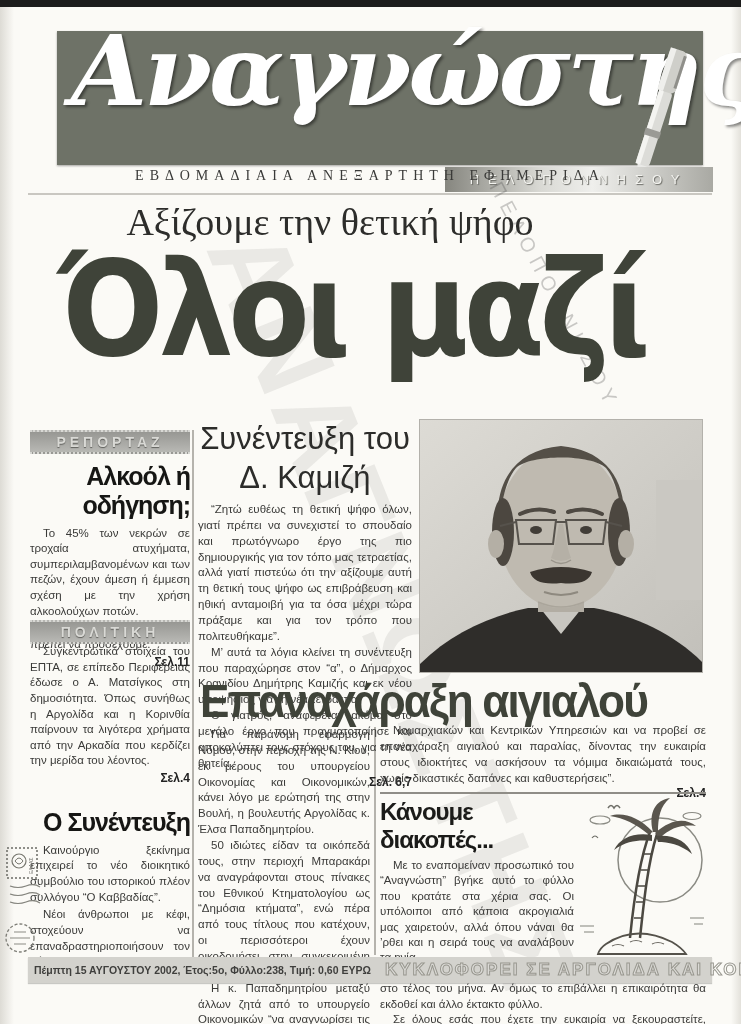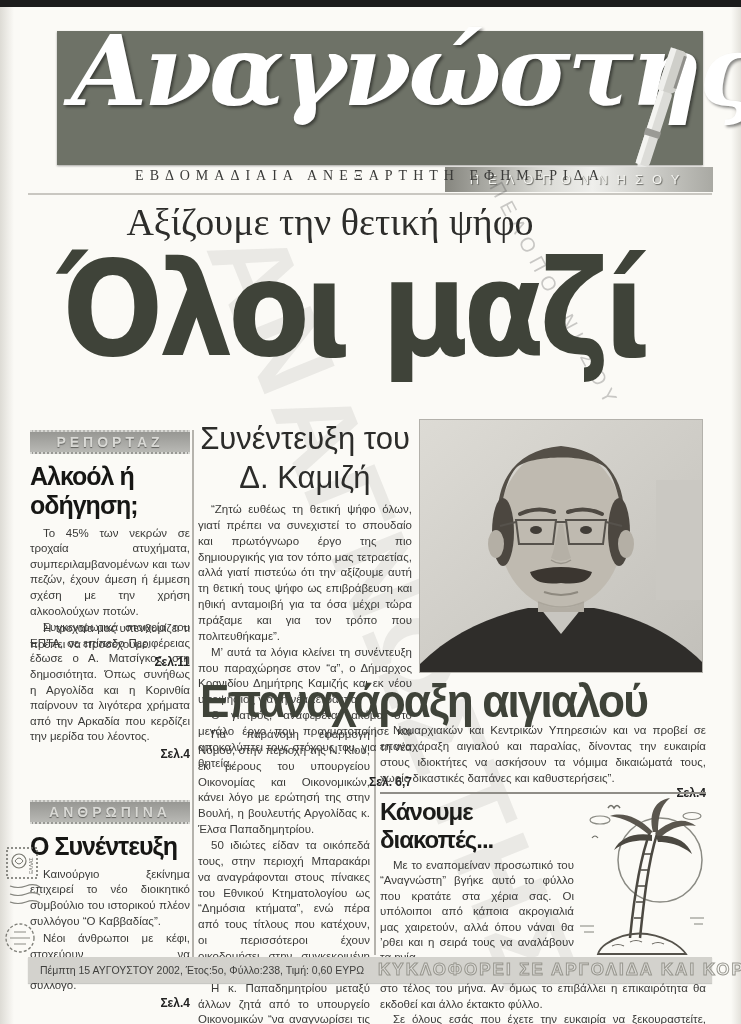--- a/index.html
+++ b/index.html
@@ -37,21 +37,21 @@
   .wm1{position:absolute;left:505px;top:178px;font-size:20px;letter-spacing:7px;color:rgba(70,70,70,.28);
        transform:rotate(62deg);transform-origin:left top;white-space:nowrap;}
   .wm2{position:absolute;left:300px;top:210px;font-size:110px;font-weight:bold;color:rgba(70,70,70,.09);
        transform:rotate(68deg);transform-origin:left top;white-space:nowrap;letter-spacing:6px;}
 
   
   .sidebar-sec{position:absolute;left:30px;width:160px;}
   .sec-band{height:20px;background:linear-gradient(180deg,#979793,#b8b8b4);display:flex;align-items:center;
             justify-content:center;border-top:2px dotted #d8d8d4;border-bottom:2px dotted #d8d8d4;}
   .sec-band span{font-size:14px;font-weight:bold;letter-spacing:4px;color:#d9d9d5;text-shadow:0 1px 1px #5f5f5b;}
-  .sec-title{margin:8px 0 6px 0;text-align:left;font-weight:bold;color:#161614;font-size:25px;line-height:1.15;
+  .sec-title{margin:8px 0 6px 0;text-align:right;font-weight:bold;color:#161614;font-size:25px;line-height:1.15;
              letter-spacing:-1px;}
   .sec-body p{margin:0 0 2px 0;font-size:11.5px;line-height:1.36;text-align:justify;text-indent:13px;color:#3a3a38;}
   .sec-page{text-align:right;font-weight:bold;font-size:12px;color:#222;margin-top:2px;}
 
   
   .vrule{position:absolute;background:#b5b3ad;width:2px;}
 
   
   .iv-title{position:absolute;left:198px;top:420px;width:214px;text-align:center;
             font-family:Liberation Sans, sans-serif;font-size:31px;line-height:1.25;color:#2c2c2a;}
@@ -73,21 +73,21 @@
 
   
   .vac{position:absolute;left:380px;top:792px;width:326px;border-top:2px solid #8f8d87;padding-top:4px;}
   .vac .palm{float:right;width:128px;height:158px;margin-left:4px;}
   .vac-title{font-weight:bold;font-size:24px;color:#1b1b19;letter-spacing:-1px;margin:0 0 4px 0;}
   .vac p{margin:0;font-size:11.5px;line-height:1.34;text-align:justify;text-indent:13px;color:#3a3a38;}
 
   
   .footer{position:absolute;left:28px;top:957px;width:684px;height:26px;background:#d3d2cd;
           display:flex;align-items:center;box-shadow:0 1px 1px rgba(0,0,0,.2);}
-  .foot-info{font-size:10.5px;color:#3f3f3d;padding-left:12px;white-space:nowrap;}
+  .foot-info{font-size:10.5px;color:#3f3f3d;padding-left:6px;white-space:nowrap;font-weight:bold;}
   .foot-circ{margin-left:14px;font-size:17px;font-weight:bold;letter-spacing:2px;color:rgba(255,255,255,.18);
              -webkit-text-stroke:1px #98978f;white-space:nowrap;}
 
   .stamp{position:absolute;left:2px;top:846px;}
 </style>
 </head>
 <body>
 
 <div id="page">
   <div class="topbar"></div>
@@ -131,30 +131,30 @@
     </div>
     <div class="sec-title">Αλκοόλ ή οδήγηση;</div>
     <div class="sec-body">
       <p>Το 45% των νεκρών σε τροχαία ατυχήματα, συμπεριλαμβανομένων και των πεζών, έχουν άμεση ή έμμεση σχέση με την χρήση αλκοολούχων ποτών.</p>
       <p>Η τροχαία μας υπενθυμίζει τι πρέπει να προσέχουμε.</p>
       <div class="sec-page">Σελ.11</div>
     </div>
   </div>
 
   <div class="sidebar-sec" style="top:620px;">
+    <div class="sec-band">
+      <span>ΠΟΛΙΤΙΚΗ</span>
+    </div>
     <div class="sec-body">
       <p>Συγκεντρωτικά στοιχεία του ΕΠΤΑ, σε επίπεδο Περιφέρειας έδωσε ο Α. Ματσίγκος στη δημοσιότητα. Όπως συνήθως η Αργολίδα και η Κορινθία παίρνουν τα λιγότερα χρήματα από την Αρκαδία που κερδίζει την μερίδα του λέοντος.</p>
       <div class="sec-page">Σελ.4</div>
     </div>
   </div>
 
   <div class="sidebar-sec" style="top:800px;">
-    <div class="sec-band">
-      <span>ΑΝΘΡΩΠΙΝΑ</span>
-    </div>
     <div class="sec-title">Ο Συνέντευξη</div>
     <div class="sec-body">
       <p>Καινούργιο ξεκίνημα επιχειρεί το νέο διοικητικό συμβούλιο του ιστορικού πλέον συλλόγου “Ο Καββαδίας”.</p>
       <p>Νέοι άνθρωποι με κέφι, στοχεύουν να επαναδραστηριοποιήσουν τον σύλλογο.</p>
       <div class="sec-page">Σελ.4</div>
     </div>
   </div>
 
   <svg class="stamp" width="40" height="116" viewBox="0 0 40 116">
     <rect x="5" y="2" width="30" height="30" fill="none" stroke="#6b6b66" stroke-width="1.5" stroke-dasharray="2,2"></rect>

